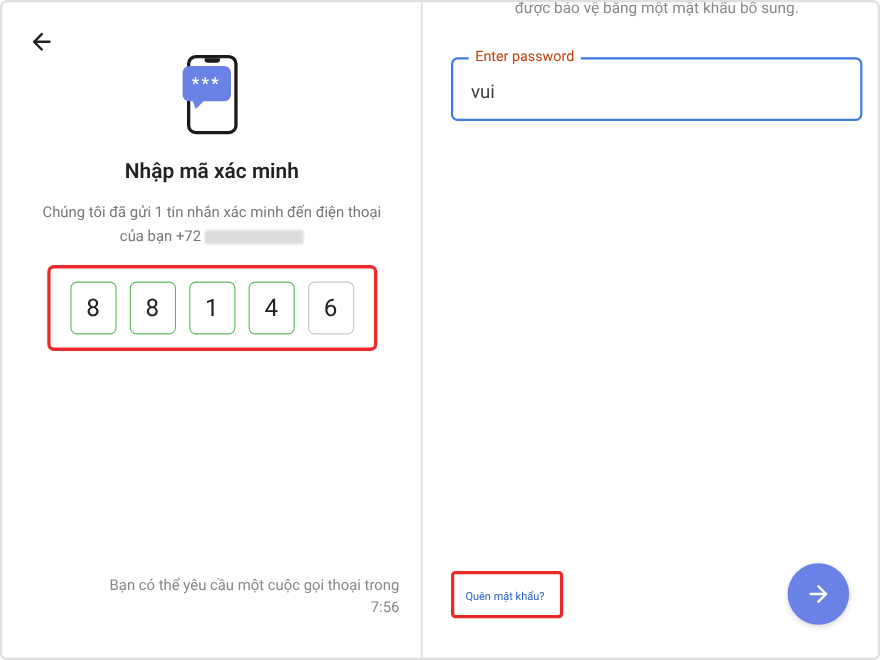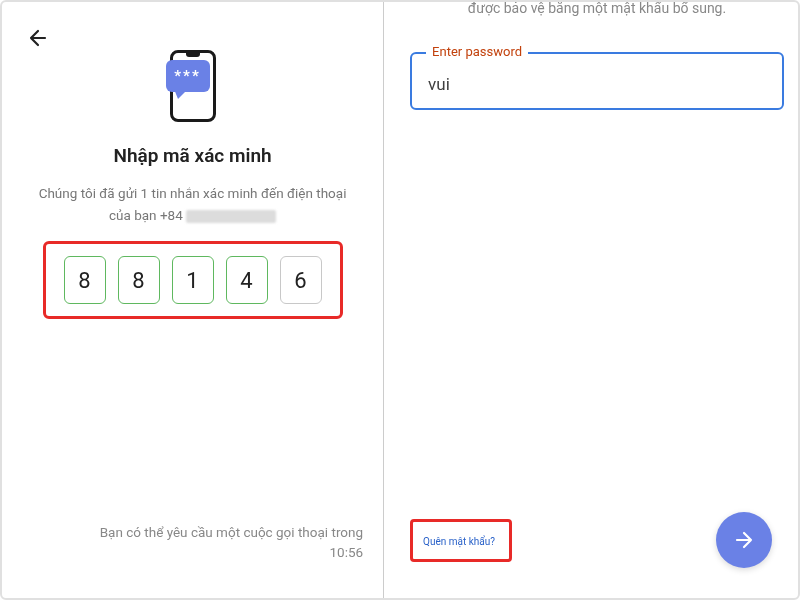--- a/index.html
+++ b/index.html
@@ -226,35 +226,35 @@
       <div class="phone-notch"></div>
     </div>
     <div class="sms-bubble">
       <div class="sms-stars">***</div>
     </div>
   </div>
 
   <div class="title">Nhập mã xác minh</div>
   <div class="subtitle">Chúng tôi đã gửi 1 tin nhắn xác minh đến điện thoại</div>
   <div class="phone-line">
-    <span>của bạn +84</span>
+    <span>của bạn +72</span>
     <span class="phone-redacted"></span>
   </div>
 
   <div class="code-highlight">
     <div class="code-box">8</div>
     <div class="code-box">8</div>
     <div class="code-box">1</div>
     <div class="code-box">4</div>
     <div class="code-box gray">6</div>
   </div>
 
   <div class="voice-hint">
     <span>Bạn có thể yêu cầu một cuộc gọi thoại trong</span><br>
-    <span>10:56</span>
+    <span>7:56</span>
   </div>
 </div>
 
 <div class="panel panel-right">
   <div class="top-text">được bảo vệ bằng một mật khẩu bổ sung.</div>
 
   <div class="password-field">
     <div class="password-label">Enter password</div>
     <div class="password-value">vui</div>
   </div>

